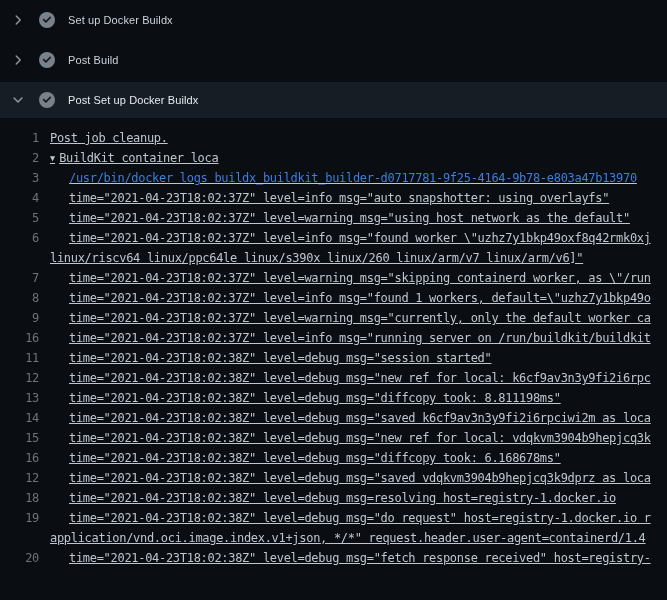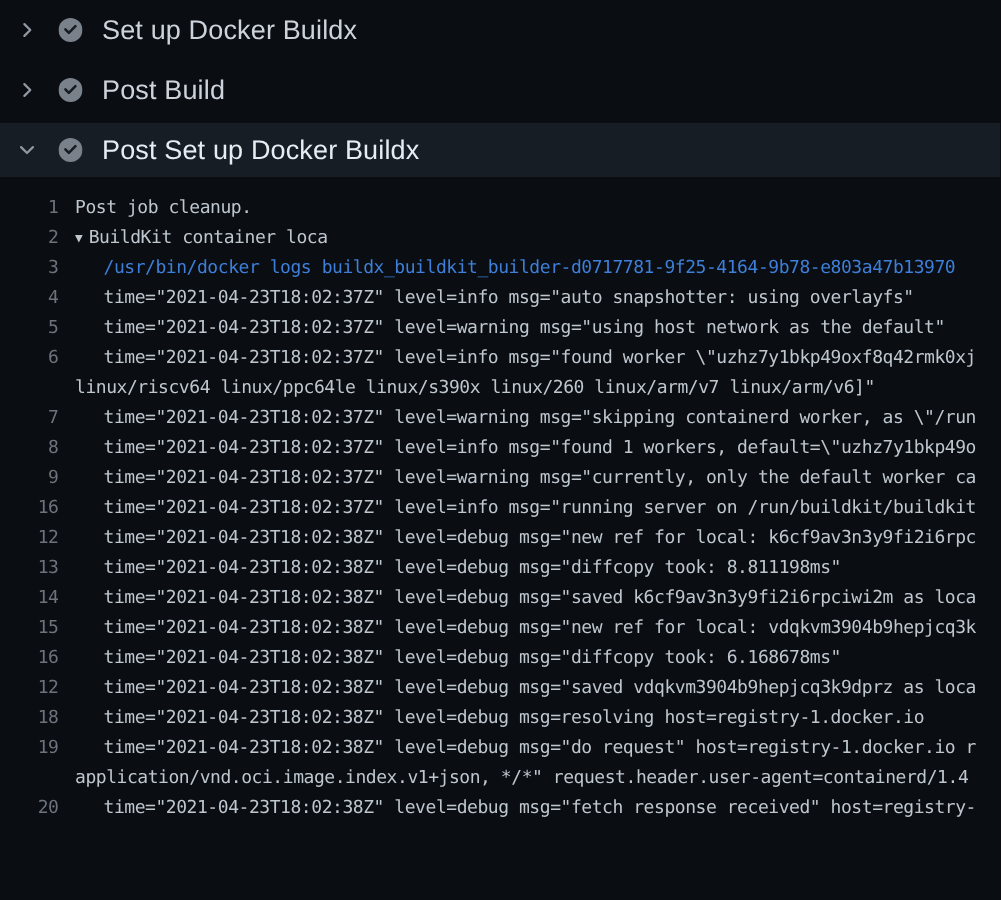--- a/index.html
+++ b/index.html
@@ -36,40 +36,40 @@
     color:var(--chevron-color);display:flex;align-items:center;justify-content:center;
   }
   .chevron svg{width:14px;height:14px;}
   .status{
     width:16px;height:16px;margin-left:13px;flex:none;
     display:flex;align-items:center;justify-content:center;
   }
   .status svg{width:16px;height:16px;}
   .section-label{
     margin-left:13px;
-    font-size:18px;font-weight:500;letter-spacing:.1px;
+    font-size:11px;font-weight:500;letter-spacing:.1px;
     color:var(--header-text);white-space:nowrap;
   }
   .section.expanded .section-label{color:var(--header-text-active);}
 
   
   .log{
     margin-top:10px;
     font-family:"DejaVu Sans Mono",monospace;
     font-size:12px;line-height:20px;letter-spacing:-0.3px;
     color:var(--log-text-color);
   }
   .row{display:flex;height:20px;}
   .gutter{
     flex:none;width:39px;text-align:right;
     color:var(--line-number-color);cursor:pointer;user-select:none;
   }
   .content{
     flex:1;min-width:0;padding-left:11px;
-    white-space:pre;overflow:hidden;
+    white-space:pre;overflow:hidden;text-decoration:underline;
   }
   .content.indent-1{padding-left:30px;}
   .group-toggle{
     display:none;font-size:8.5px;margin-right:4px;
     vertical-align:1px;cursor:pointer;letter-spacing:0;
     color:var(--log-text-color);
   }
   .content.kind-group .group-toggle{display:inline;}
   .content.kind-command .row-text{color:var(--command-color);}
 </style>
@@ -175,20 +175,24 @@
   <div class="row">
     <span class="gutter">9</span>
     <span class="content indent-1 kind-text"><span class="row-text">time="2021-04-23T18:02:37Z" level=warning msg="currently, only the default worker ca</span></span>
   </div>
 
   <div class="row">
     <span class="gutter">16</span>
     <span class="content indent-1 kind-text"><span class="row-text">time="2021-04-23T18:02:37Z" level=info msg="running server on /run/buildkit/buildkit</span></span>
   </div>
 
+  <div class="row">
+    <span class="gutter">11</span>
+    <span class="content indent-1 kind-text"><span class="row-text">time="2021-04-23T18:02:38Z" level=debug msg="session started"</span></span>
+  </div>
 
   <div class="row">
     <span class="gutter">12</span>
     <span class="content indent-1 kind-text"><span class="row-text">time="2021-04-23T18:02:38Z" level=debug msg="new ref for local: k6cf9av3n3y9fi2i6rpc</span></span>
   </div>
 
   <div class="row">
     <span class="gutter">13</span>
     <span class="content indent-1 kind-text"><span class="row-text">time="2021-04-23T18:02:38Z" level=debug msg="diffcopy took: 8.811198ms"</span></span>
   </div>

